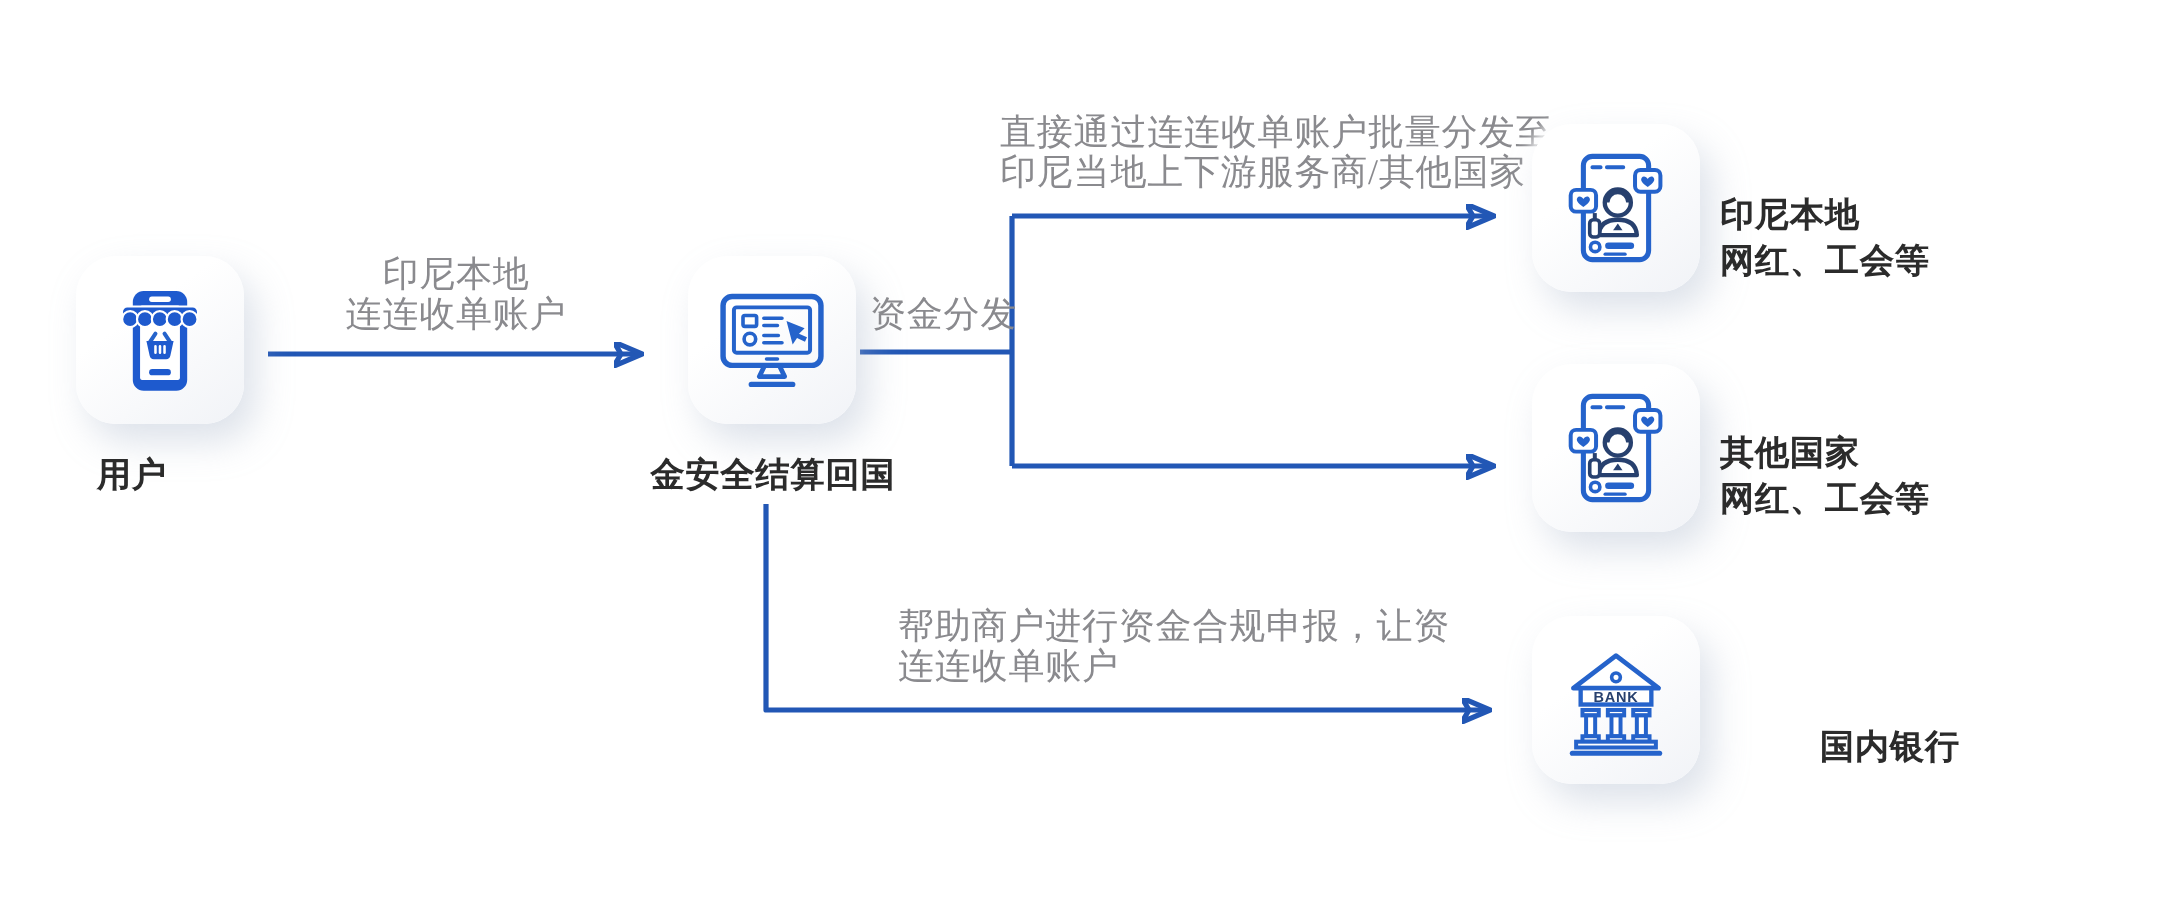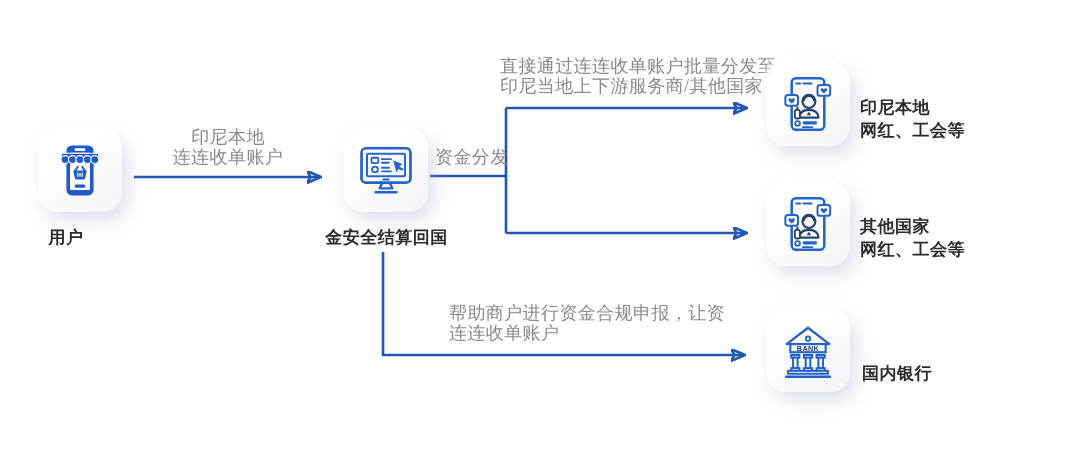--- a/index.html
+++ b/index.html
@@ -190,15 +190,15 @@
   <div class="node-label" style="left:860px;top:215px;">
     <div>其他国家</div>
     <div>网红、工会等</div>
   </div>
 
   <div class="card" style="left:766px;top:308px;">
     <svg>
         <use href="#icon-bank"></use>
       </svg>
   </div>
-  <div class="node-label" style="left:862px;top:362px;">国内银行</div>
+  <div class="node-label" style="left:910px;top:362px;">国内银行</div>
 
 </div>
 
 </body></html>

